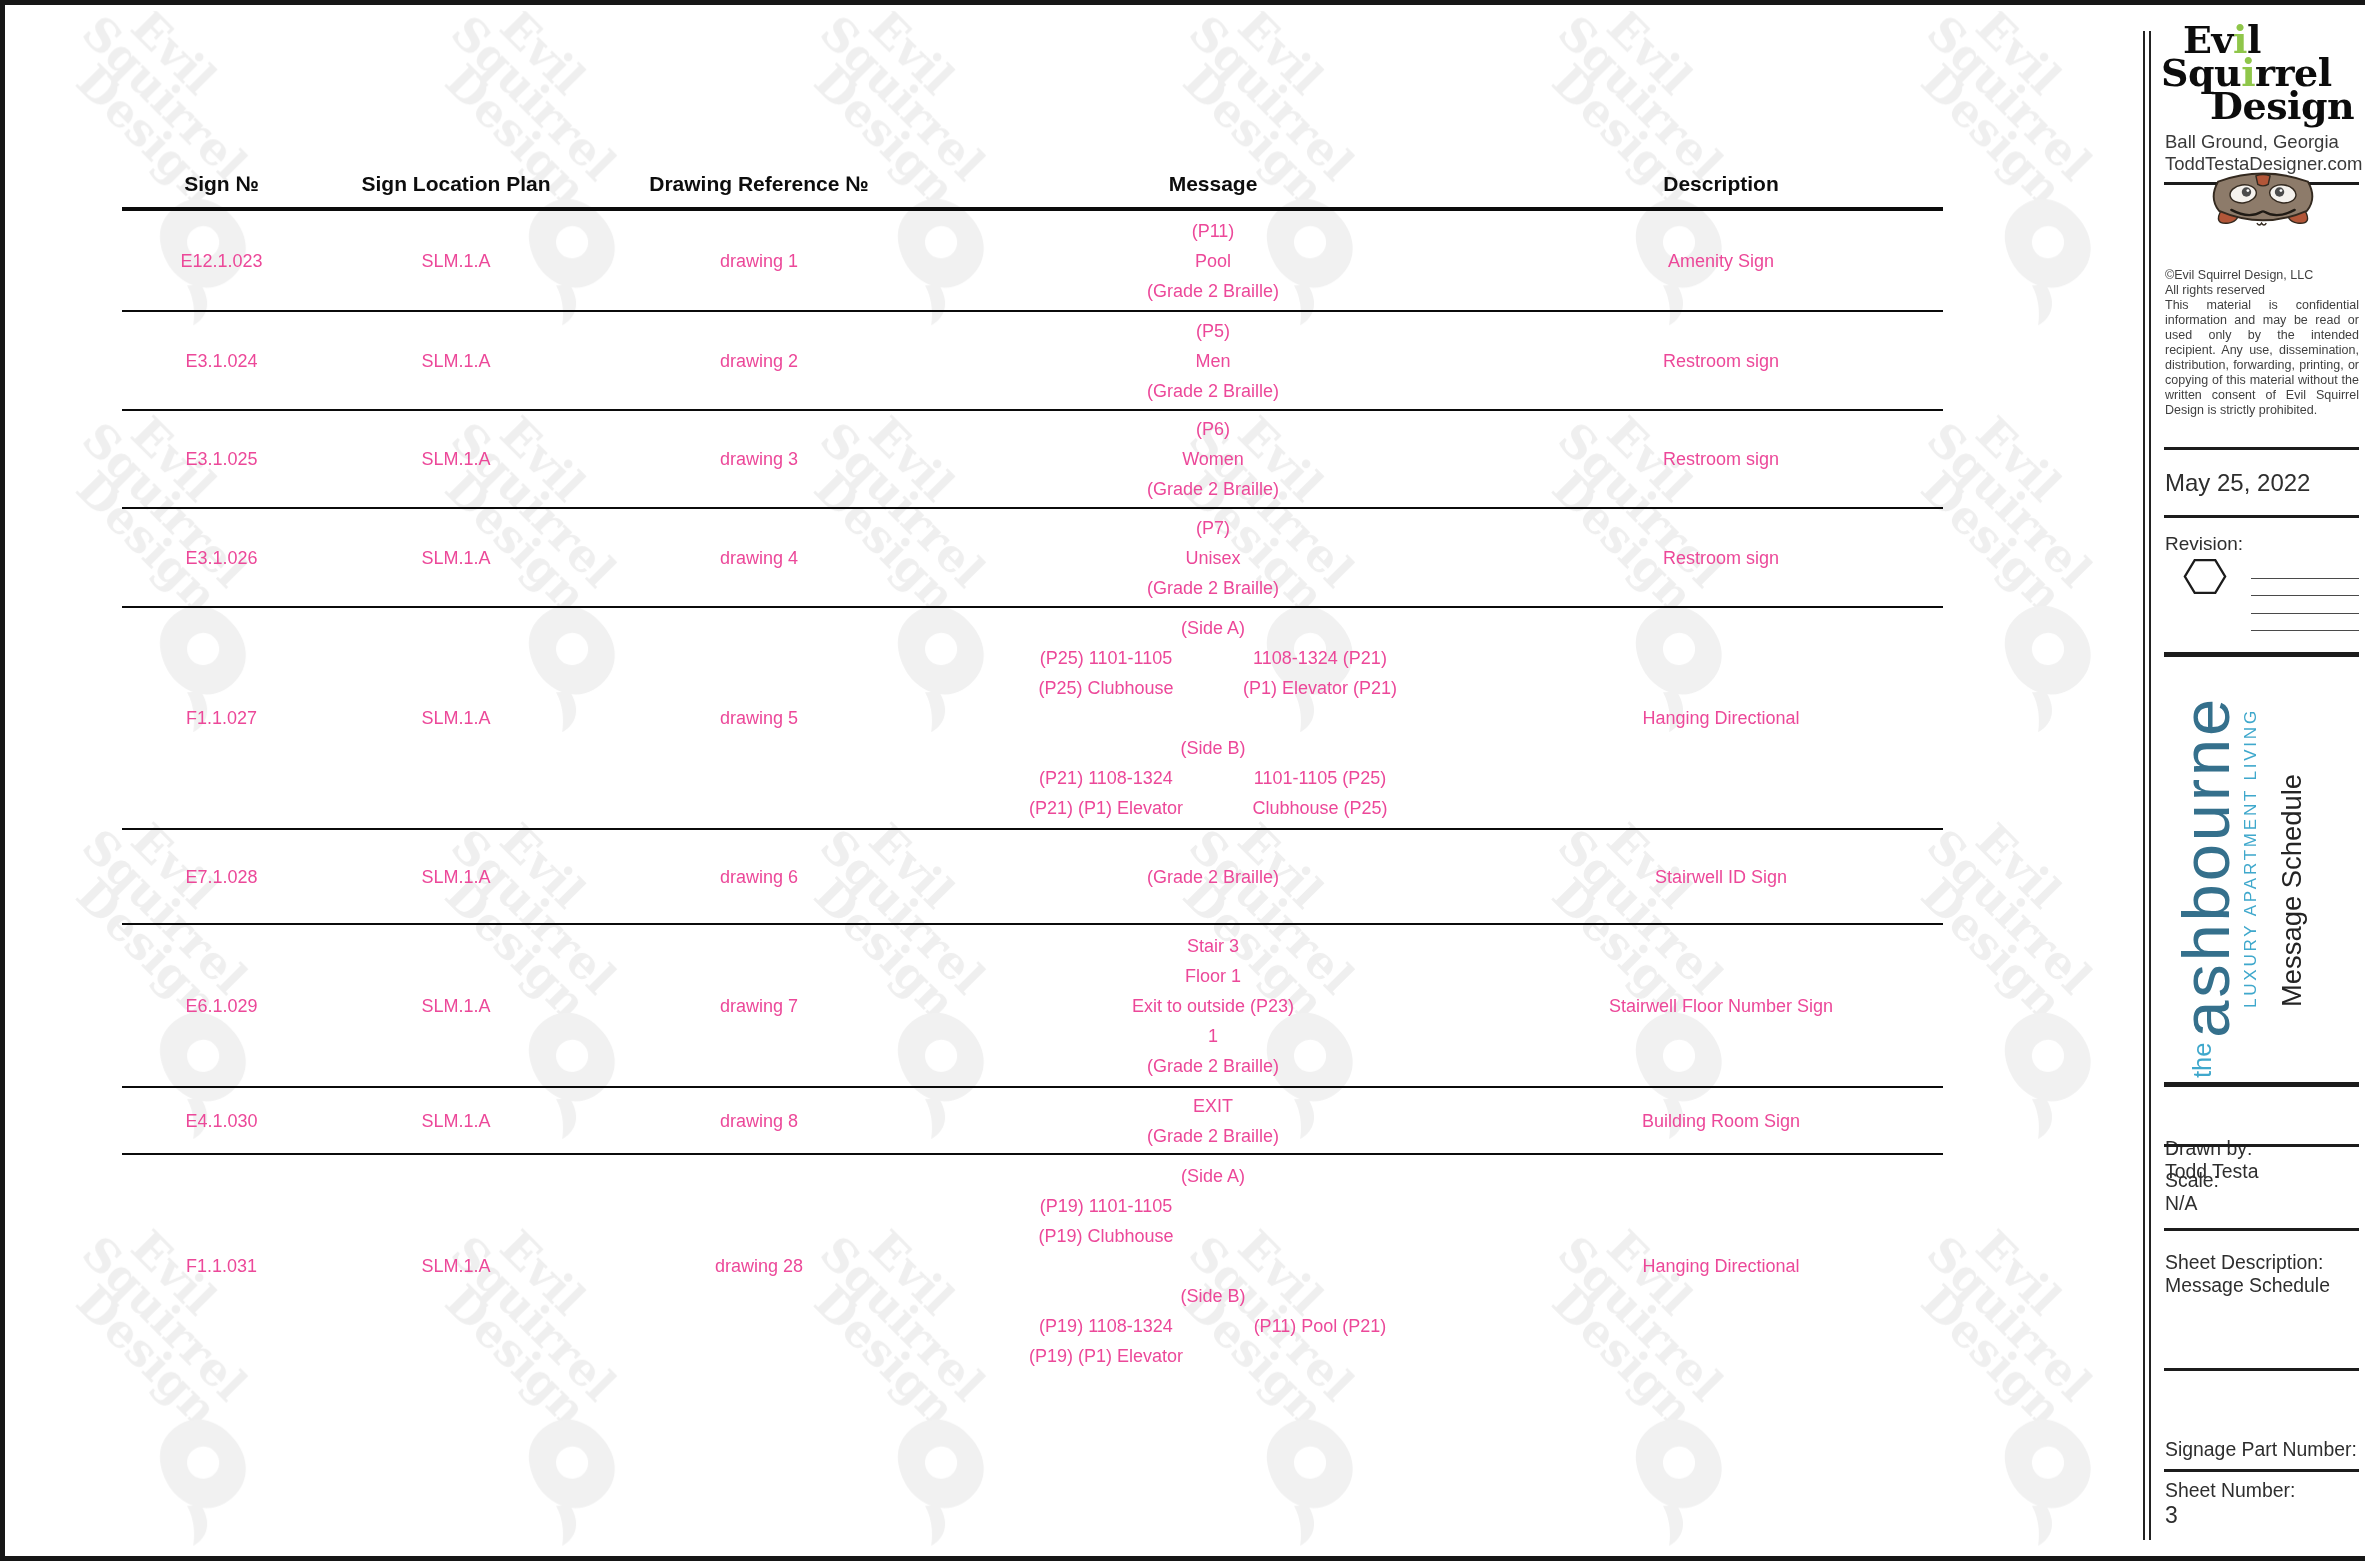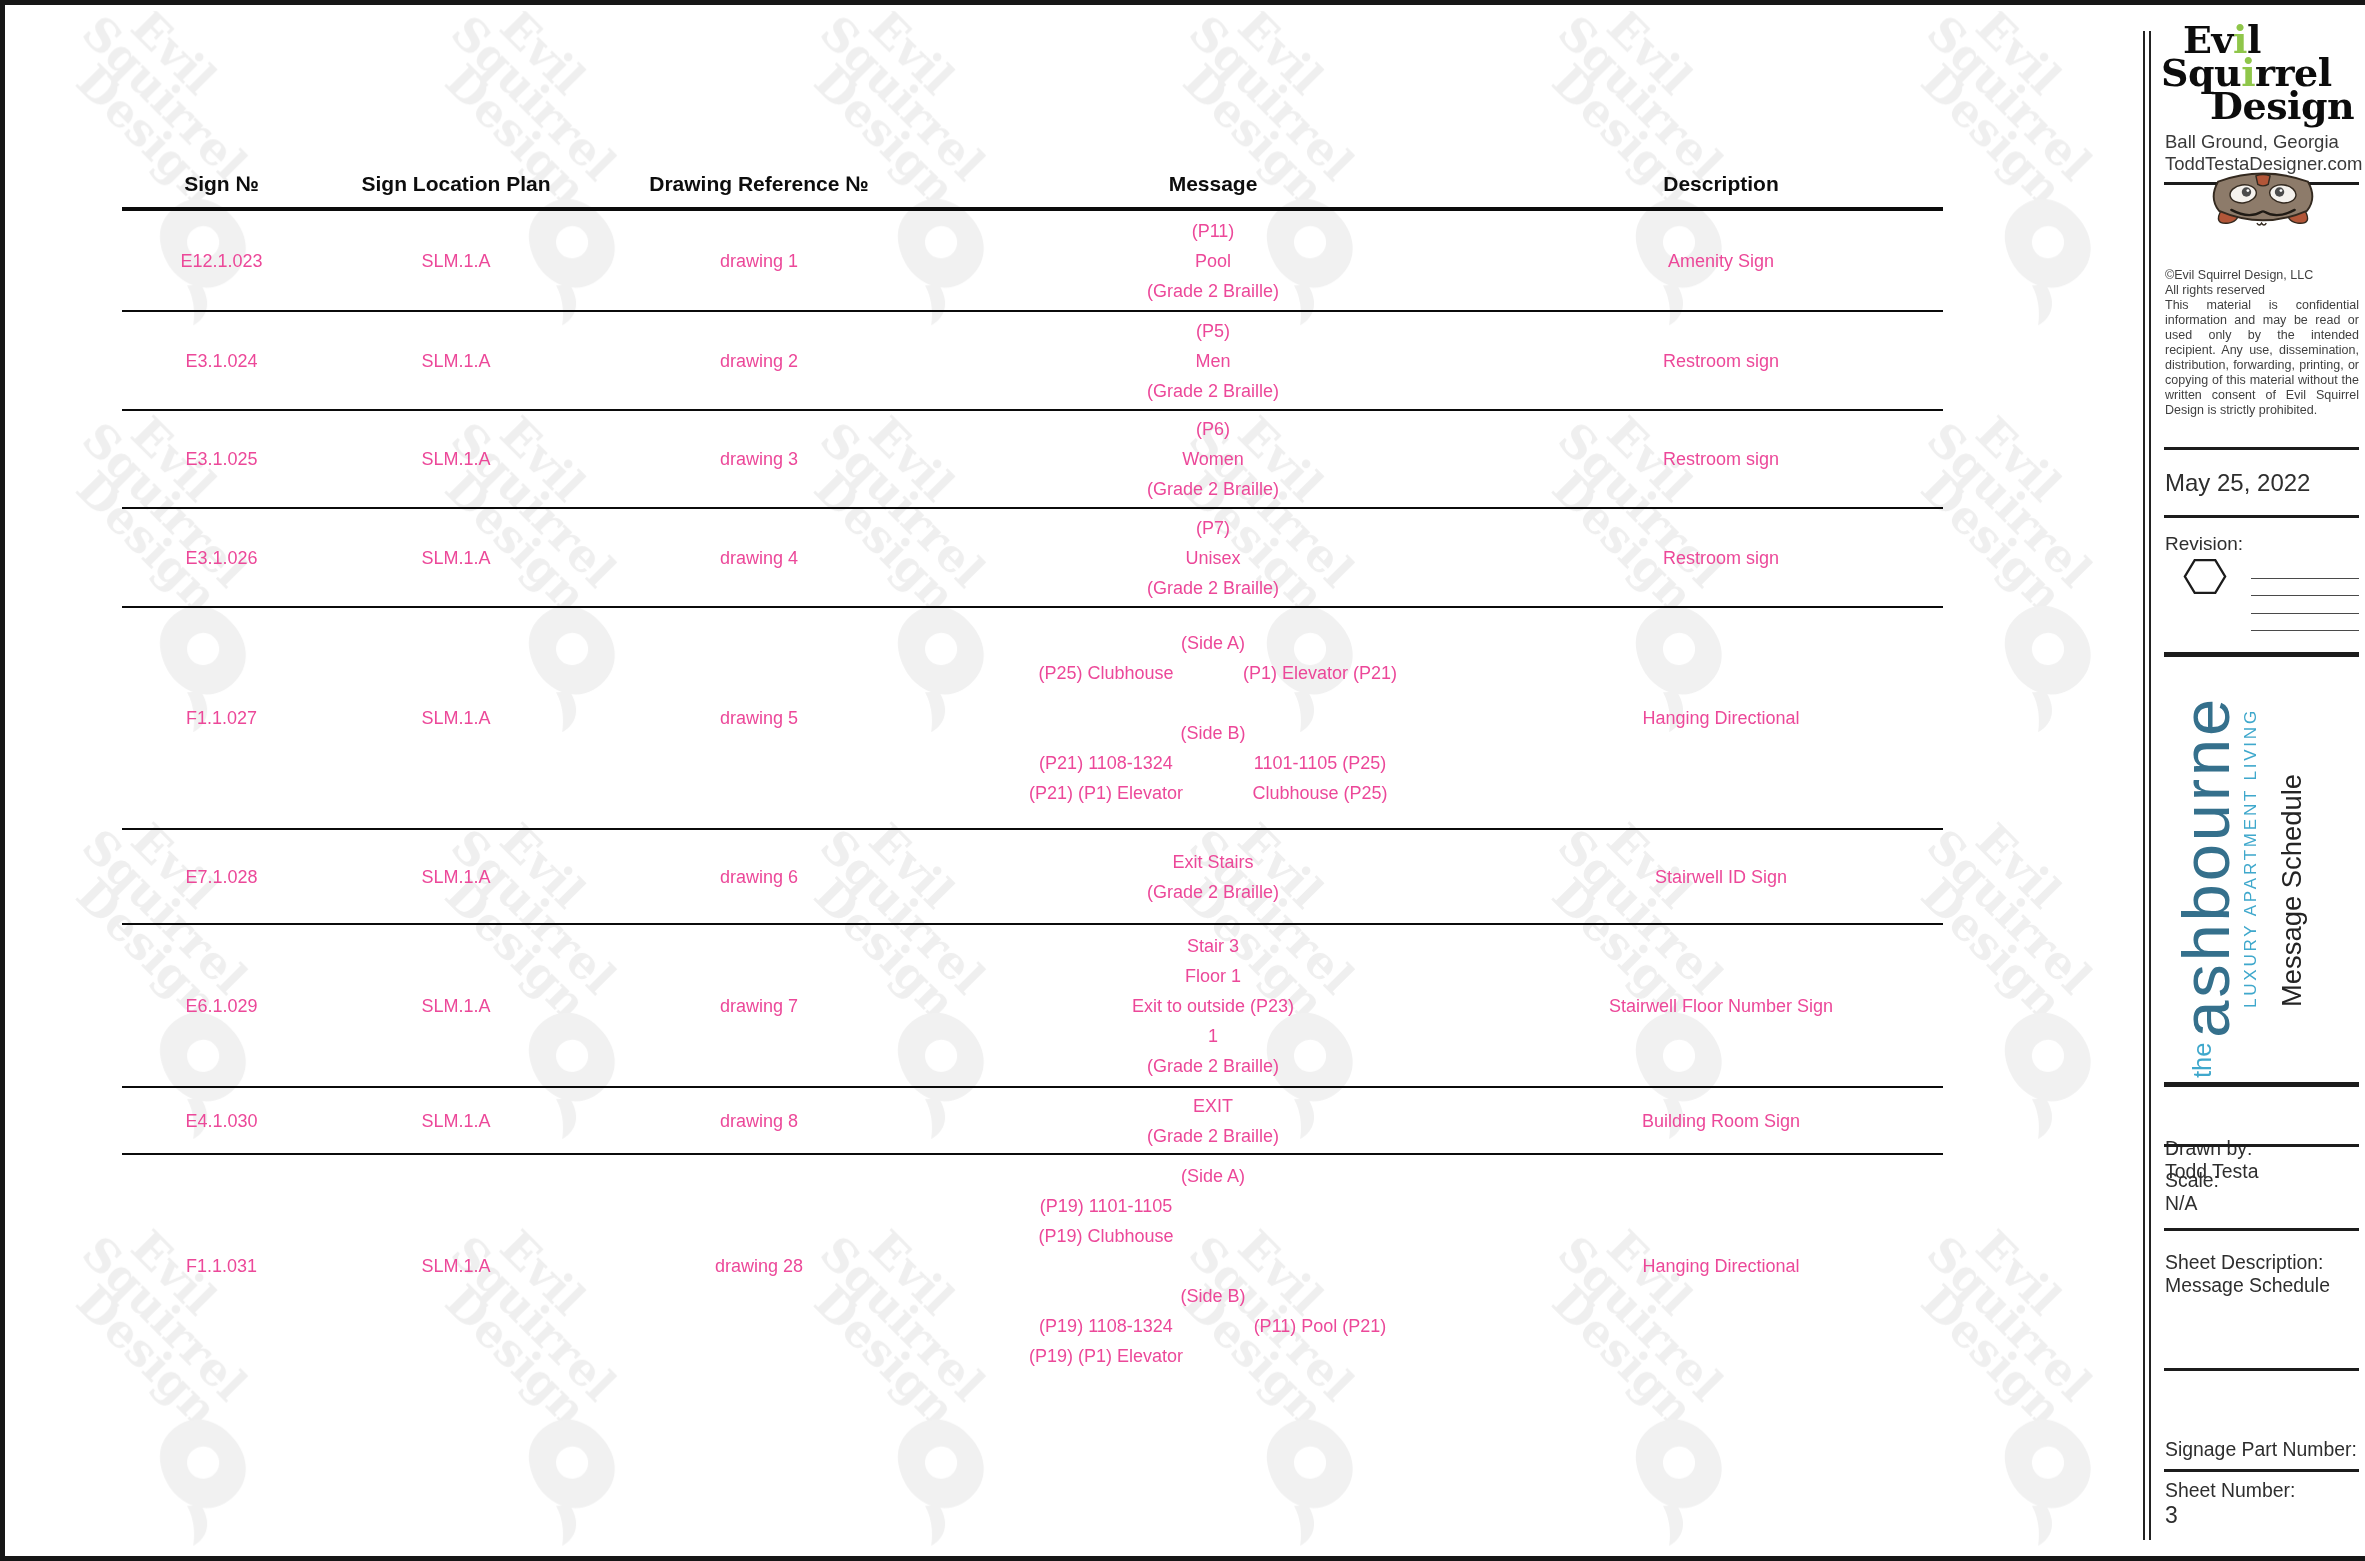--- a/index.html
+++ b/index.html
@@ -147,20 +147,24 @@
       <div class="td">Restroom sign</div>
     </div>
 
     <div class="row r4">
       <div class="td">F1.1.027</div>
       <div class="td">SLM.1.A</div>
       <div class="td">drawing 5</div>
       <div class="td msg">
         <div class="ml">(Side A)</div>
         <div class="ml cols">
+          <span class="colL">(P25) 1101-1105</span>
+          <span class="colR">1108-1324 (P21)</span>
+        </div>
+        <div class="ml cols">
           <span class="colL">(P25) Clubhouse</span>
           <span class="colR">(P1) Elevator (P21)</span>
         </div>
         <div class="ml"></div>
         <div class="ml">(Side B)</div>
         <div class="ml cols">
           <span class="colL">(P21) 1108-1324</span>
           <span class="colR">1101-1105 (P25)</span>
         </div>
         <div class="ml cols">
@@ -169,21 +173,20 @@
         </div>
       </div>
       <div class="td">Hanging Directional</div>
     </div>
 
     <div class="row r5">
       <div class="td">E7.1.028</div>
       <div class="td">SLM.1.A</div>
       <div class="td">drawing 6</div>
       <div class="td msg">
-        <div class="ml">Exit Stairs</div>
         <div class="ml">(Grade 2 Braille)</div>
       </div>
       <div class="td">Stairwell ID Sign</div>
     </div>
 
     <div class="row r6">
       <div class="td">E6.1.029</div>
       <div class="td">SLM.1.A</div>
       <div class="td">drawing 7</div>
       <div class="td msg">

